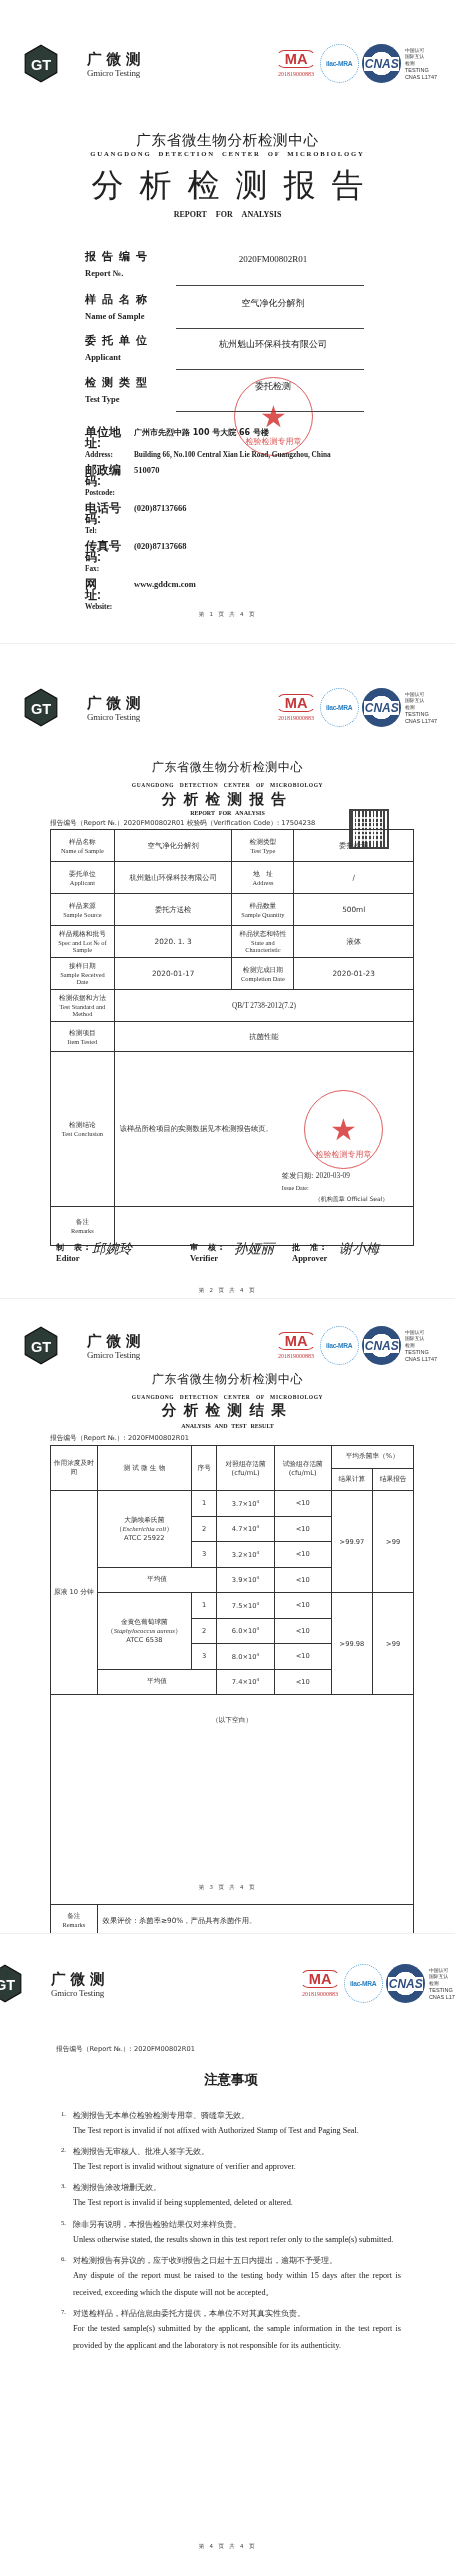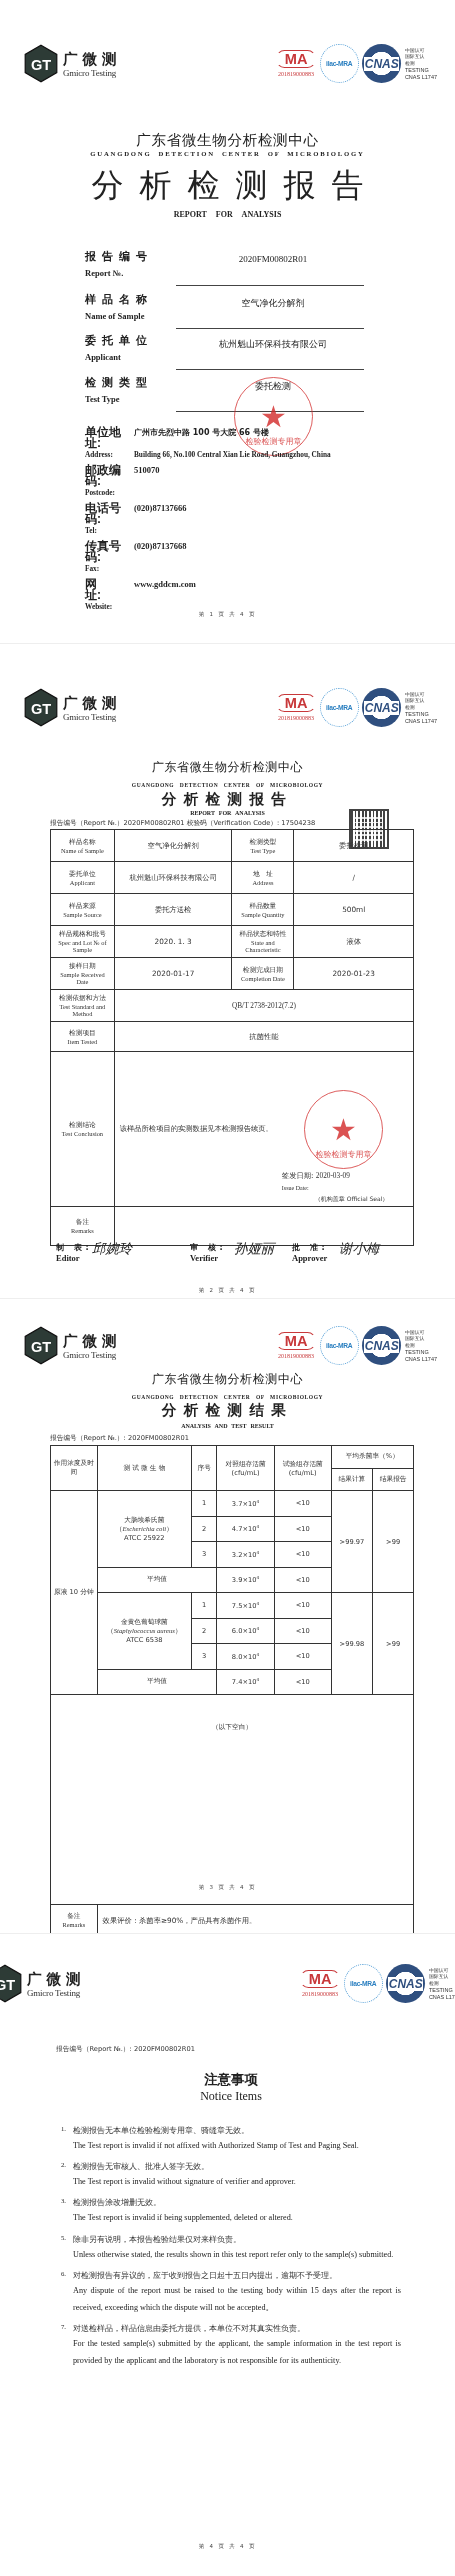--- a/index.html
+++ b/index.html
@@ -4,21 +4,21 @@
 <style>
   * { box-sizing: border-box; margin: 0; padding: 0; }
   html, body { width: 456px; background: #ffffff; }
   body { font-family: "DejaVu Serif", "Liberation Serif", serif; color: #222; }
   .page { position: relative; width: 456px; background: #fff; border-right: 1.2px solid #d8d8d8; overflow: hidden; }
   .page + .page { border-top: 0.6px solid #eee; }
   .p1 { height: 643px; } .p2 { height: 655px; } .p3 { height: 635px; } .p4 { height: 644px; }
 
   
   .hdr { position: absolute; left: 24px; right: 18px; height: 43px; }
-  .logo { position: absolute; left: 0; top: 0; display: flex; align-items: center; }
+  .logo { position: absolute; left: 0; top: 0; display: flex; align-items: center; gap: 24px; }
   .hex { width: 34px; height: 39px; position: relative; }
   .hex svg { width: 34px; height: 39px; }
   .logo-text { margin-left: 4.9px; }
   .logo-cn { font-family: "DejaVu Sans", sans-serif; font-size: 14.6px; font-weight: bold; letter-spacing: 4.9px; color: #222; line-height: 18px; }
   .logo-en { font-family: "Liberation Serif", serif; font-size: 9px; color: #333; letter-spacing: -0.2px; }
   .certs { position: absolute; right: 0; top: 0; display: flex; align-items: center; gap: 3.6px; }
   .cma { width: 40px; text-align: center; }
   .cma-mark { color: #c8383a; font-family: "Liberation Sans", sans-serif; font-weight: bold; font-size: 14.6px; border: 1.8px solid #c8383a; border-left-color: transparent; border-right-color: transparent; border-radius: 8.5px; line-height: 16px; padding: 0 1.2px; }
   .cma-no { color: #c8383a; font-size: 6px; margin-top: 3.6px; font-family: "Liberation Serif", serif; }
   .ilac { width: 39px; height: 39px; border-radius: 50%; border: 1.2px dotted #5aa2d8; display: flex; align-items: center; justify-content: center; color: #2a7fc0; font-family: "Liberation Sans", sans-serif; font-size: 6.7px; font-weight: bold; letter-spacing: -0.3px; }
@@ -426,21 +426,21 @@
       <td>3</td>
       <td><span>8.0×10</span><sup>4</sup></td>
       <td>&lt;10</td>
     </tr>
     <tr>
       <td colspan="2">平均值</td>
       <td><span>7.4×10</span><sup>4</sup></td>
       <td>&lt;10</td>
     </tr>
     <tr>
-      <td colspan="7" style="height:210px;vertical-align:top;padding-top:28px;">（以下空白）</td>
+      <td colspan="7" style="height:210px;vertical-align:top;padding-top:21px;">（以下空白）</td>
     </tr>
     <tr>
       <td style="height:32px;"><span>备注</span><br><span style="font-family:'Liberation Serif',serif;font-size:6.4px;">Remarks</span></td>
       <td colspan="6" style="text-align:left;padding-left:4.9px;font-size:7.3px;">效果评价：杀菌率≥90%，产品具有杀菌作用。</td>
     </tr>
   </tbody>
     </table>
 
   <div class="footer" style="top:585px;">第 3 页 共 4 页</div>
 </section>
@@ -475,21 +475,20 @@
           <div style="font-family:'Liberation Sans',sans-serif;font-size:5.5px;">TESTING</div>
           <div style="font-family:'Liberation Sans',sans-serif;font-size:5.5px;">CNAS L1747</div>
         </div>
     </div>
   </div>
 
   <div class="repno" style="top:111px;left:56px;">报告编号（Report №.）: 2020FM00802R01</div>
 
   <div class="notice" style="top:137px;">
     <div class="n-title-cn">注意事项</div>
-    <div class="n-title-en">Notice Items</div>
     <div style="height:13.4px;"></div>
     <div class="n-item">
         <span class="num">1.</span>
         <div class="cn">检测报告无本单位检验检测专用章、骑缝章无效。</div>
         <div class="en">The Test report is invalid if not affixed with Authorized Stamp of Test and Paging Seal.</div>
       </div>
     <div class="n-item">
         <span class="num">2.</span>
         <div class="cn">检测报告无审核人、批准人签字无效。</div>
         <div class="en">The Test report is invalid without signature of verifier and approver.</div>

